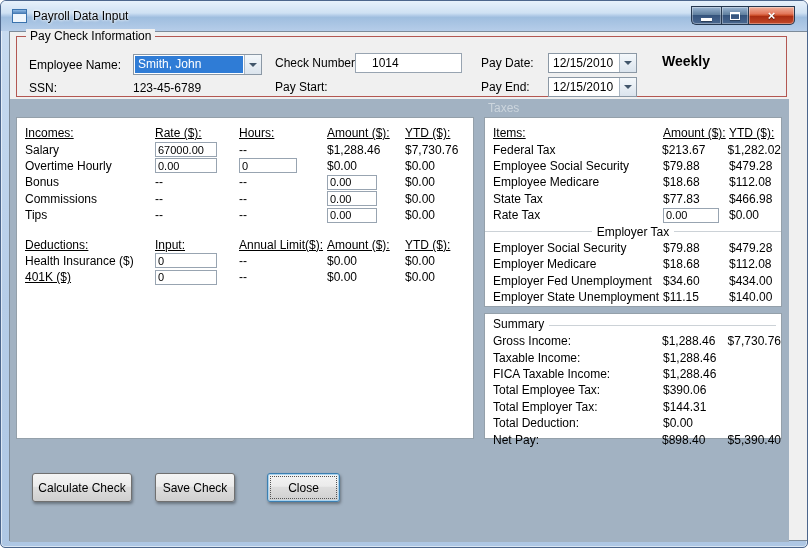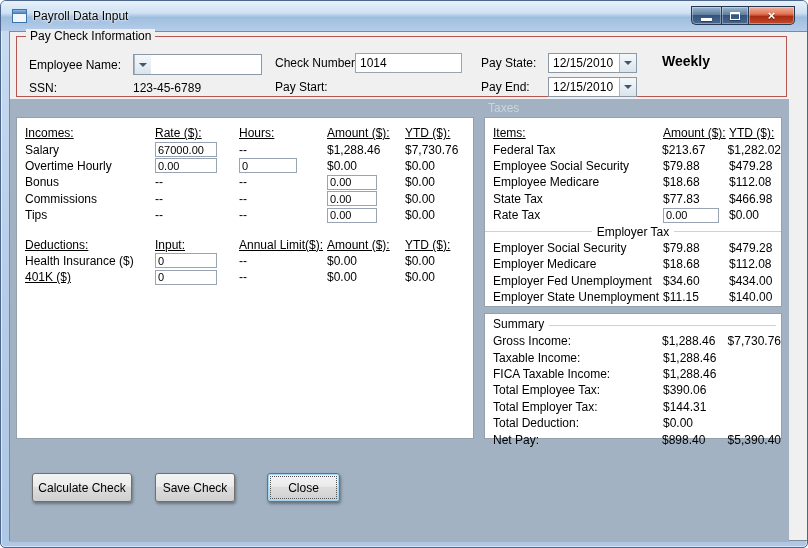--- a/index.html
+++ b/index.html
@@ -33,21 +33,21 @@
   .glyph-max { width:10px; height:8px; border:1px solid #fff; border-top:2px solid #fff; box-shadow:0 1px 1px rgba(0,0,0,.35); }
 
   
   .client { position:absolute; left:8px; top:30px; width:800px; height:510px;
     background:#f0f0f0; border:1px solid #7d8b99; }
 
   
   .paybox { position:absolute; left:6px; top:4px; width:771px; height:61px; border:1px solid #b35752; }
   .paycap { position:absolute; left:9px; top:-8px; background:#f0f0f0; padding:0 4px; font-size:12px; }
   .lbl { position:absolute; font-size:12px; white-space:nowrap; }
-  .field { position:absolute; border:1px solid #98a4b1; background:#fff; font:12px "Liberation Sans",sans-serif; padding:1px 4px; }
+  .field { position:absolute; border:1px solid #98a4b1; background:#fff; font:12px "Liberation Sans",sans-serif; padding:1px 16px; }
   .combo { position:absolute; display:flex; background:#fff; border:1px solid #8b98a5; }
   .combo-val { flex:1; font-size:12px; padding:2px 4px; white-space:pre; overflow:hidden; }
   .combo-val.sel { background:#2f7cd6; color:#fff; margin:1px; padding:1px 3px; }
   .combo-btn { width:17px; display:flex; align-items:center; justify-content:center;
     background:linear-gradient(180deg,#f4f8fb 0%,#dbe4ed 100%); border-left:1px solid #aab6c2; }
   .arrow-down { width:0; height:0; border-left:4px solid transparent; border-right:4px solid transparent; border-top:4px solid #41566b; }
   .weekly { position:absolute; left:645px; top:16px; font-size:14px; font-weight:bold; }
 
   
   .mainpanel { position:absolute; left:0; top:67px; width:779px; height:443px; background:#a2b2c2; }
@@ -106,32 +106,33 @@
     </div>
   </div>
 
   <div class="client">
 
     <div class="paybox">
       <div class="paycap">Pay Check Information</div>
 
       <div class="lbl" style="left:12px; top:21px;">Employee Name:</div>
       <div class="combo" style="left:116px; top:17px; width:129px; height:21px;">
+        <div class="combo-val sel">Smith, John</div>
         <div class="combo-btn">
             <span class="arrow-down"></span>
           </div>
       </div>
       <div class="lbl" style="left:12px; top:44px;">SSN:</div>
       <div class="lbl" style="left:116px; top:44px;">123-45-6789</div>
 
       <div class="lbl" style="left:258px; top:19px;">Check Number:</div>
       <input class="field" style="left: 338px; top: 16px; width: 107px; height: 20px;" type="text" value="1014">
       <div class="lbl" style="left:258px; top:43px;">Pay Start:</div>
 
-      <div class="lbl" style="left:464px; top:19px;">Pay State:</div>
+      <div class="lbl" style="left:464px; top:19px;">Pay Date:</div>
       <div class="combo" style="left:531px; top:16px; width:89px; height:20px;">
         <div class="combo-val">12/15/2010</div>
         <div class="combo-btn">
             <span class="arrow-down"></span>
           </div>
       </div>
       <div class="lbl" style="left:464px; top:43px;">Pay End:</div>
       <div class="combo" style="left:531px; top:40px; width:89px; height:20px;">
         <div class="combo-val">12/15/2010</div>
         <div class="combo-btn">

